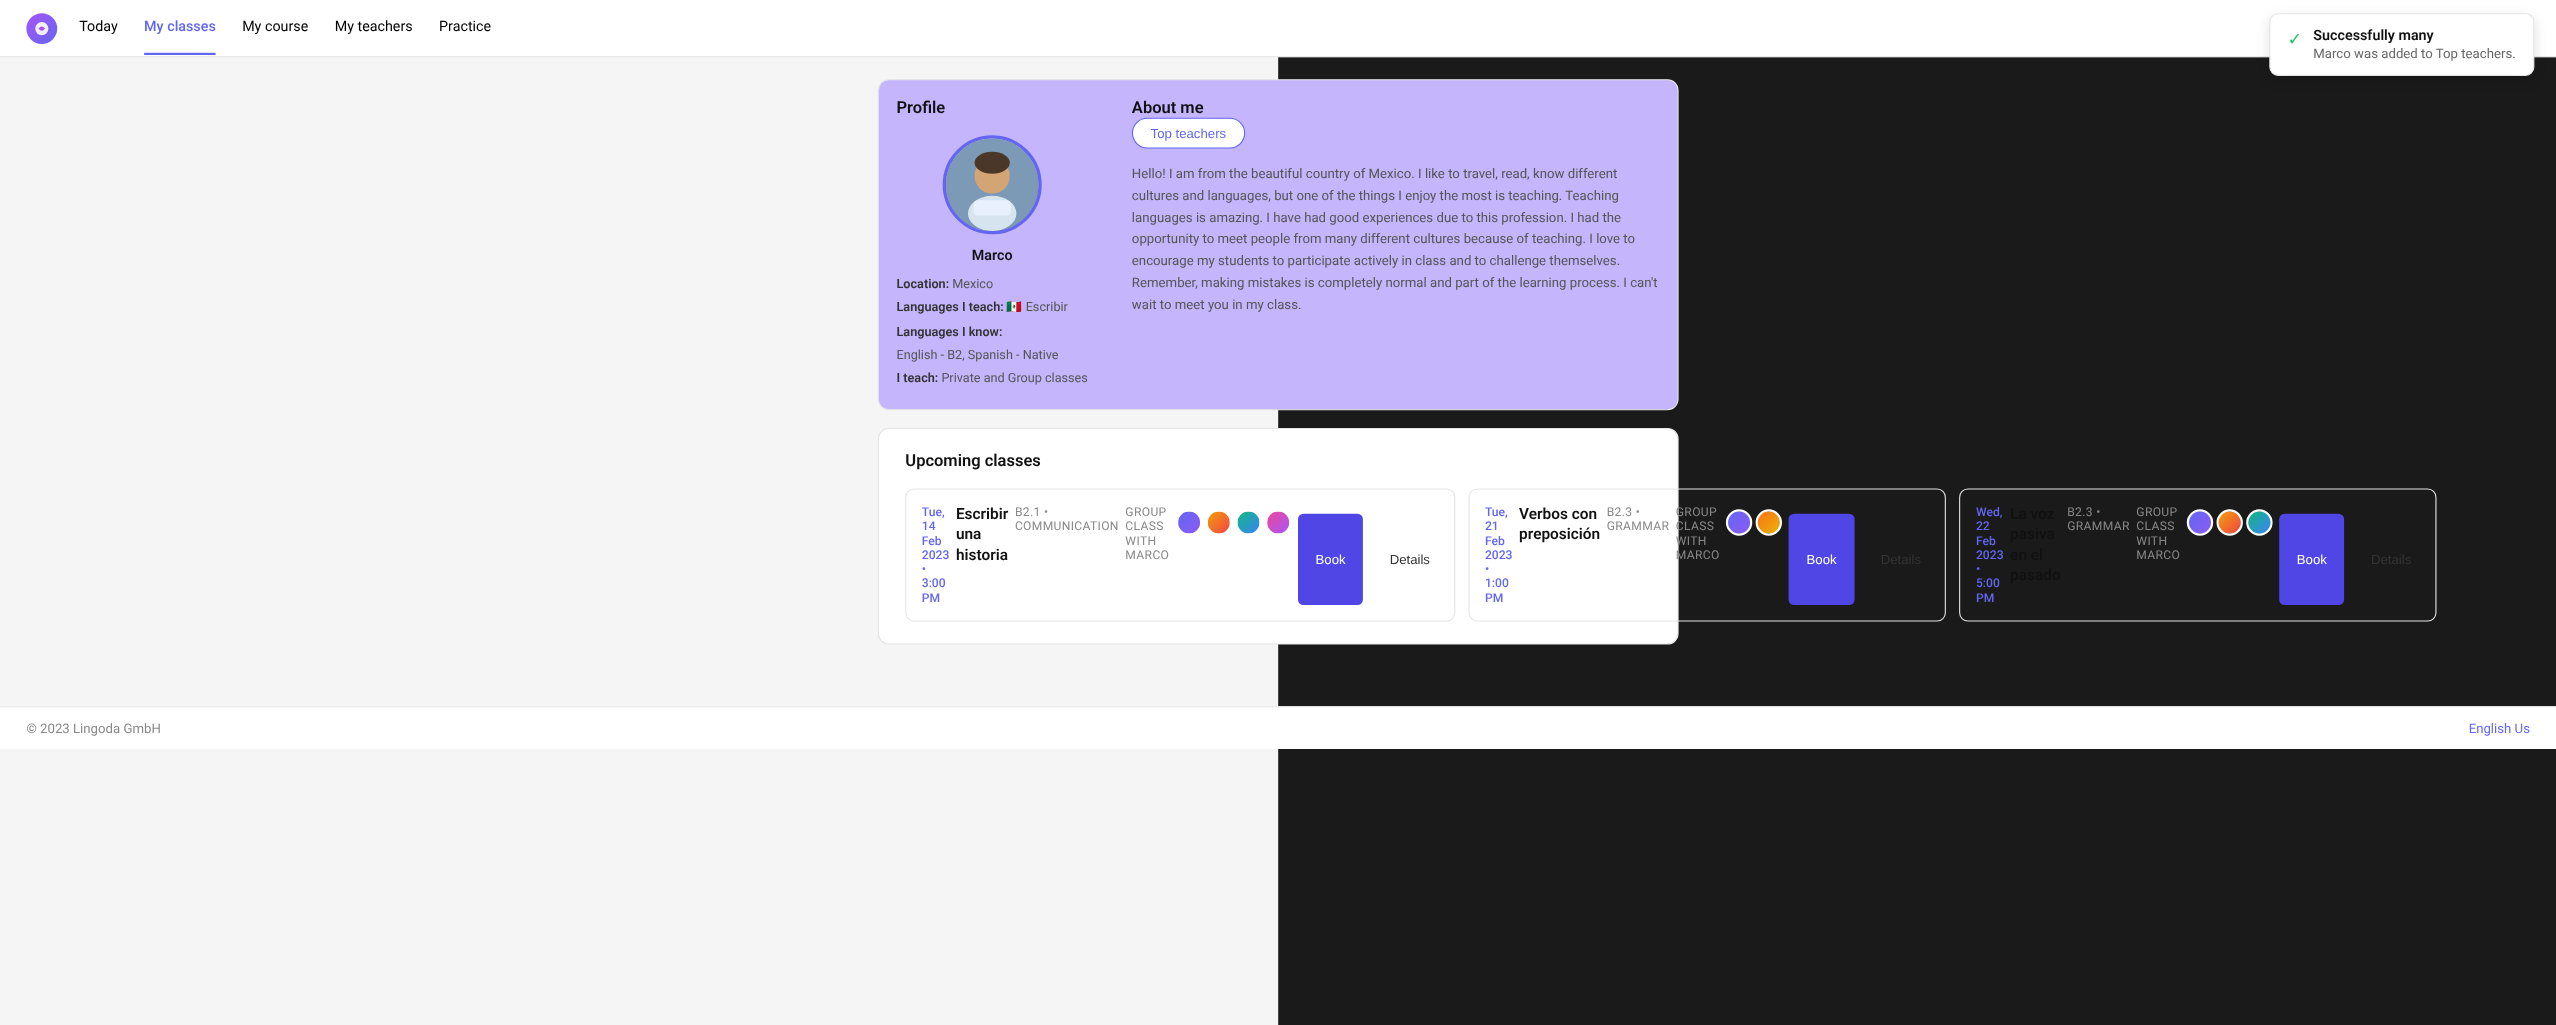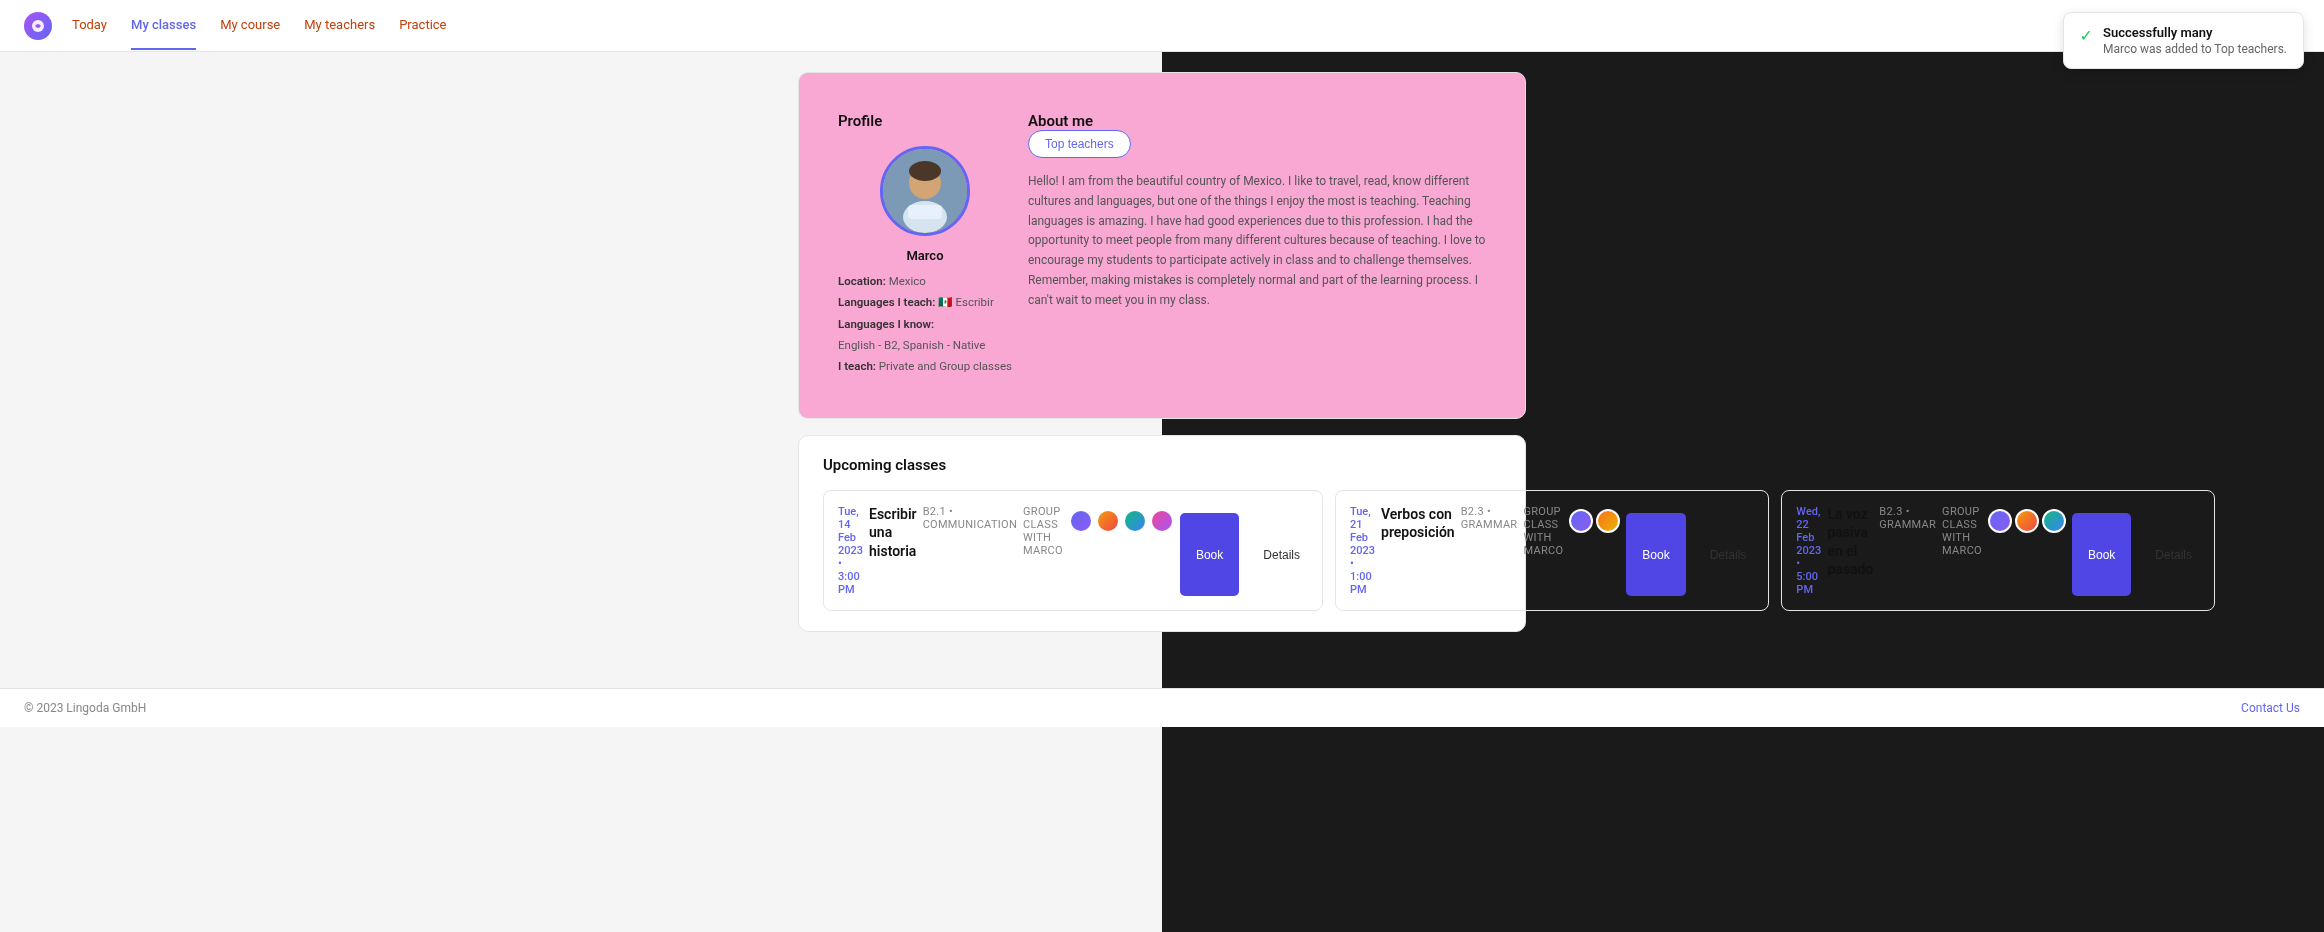--- a/index.html
+++ b/index.html
@@ -19,21 +19,21 @@
       width: 28px; height: 28px;
       background: linear-gradient(135deg, #a855f7, #6366f1);
       border-radius: 50%;
       display: flex; align-items: center; justify-content: center;
       color: #fff; font-size: 14px; font-weight: bold;
       margin-right: 20px;
       flex-shrink: 0;
     }
     .nav-items { display: flex; gap: 24px; align-items: center; }
     .nav-item {
-      font-size: 13px; color: #c2410c; cursor: pointer;
+      font-size: 13px; color: #000000; cursor: pointer;
       padding: 16px 0;
       border-bottom: 2px solid transparent;
       text-decoration: none;
     }
     .nav-item.active { color: #6366f1; border-bottom-color: #6366f1; font-weight: 500; }
 
     
     .toast {
       position: fixed;
       top: 12px; right: 20px;
@@ -54,27 +54,27 @@
 
     
     .page-content {
       max-width: 760px;
       margin: 0 auto;
       padding: 20px 16px 40px;
     }
 
     
     .profile-card {
-      background: #f9a8d4;
+      background: #c4b5fd;
       border-radius: 10px;
       border: 1px solid #e5e5e5;
       display: flex;
-      padding: 39px;
+      padding: 16px;
       margin-bottom: 16px;
-      gap: 16px;
+      gap: 40px;
     }
     .profile-left {
       min-width: 160px;
       display: flex; flex-direction: column; align-items: center;
     }
     .profile-section-title { font-size: 15px; font-weight: 600; color: #111; margin-bottom: 16px; align-self: flex-start; }
     .avatar-wrap {
       width: 90px; height: 90px;
       border-radius: 50%;
       overflow: hidden;
@@ -332,14 +332,14 @@
         </div>
       </div>
 
     </div>
   </div>
 
 </div>
 
 <footer class="footer">
   <span>© 2023 Lingoda GmbH</span>
-  <a class="footer-link">Contact Us</a>
+  <a class="footer-link">English Us</a>
 </footer>
 
 </body></html>

